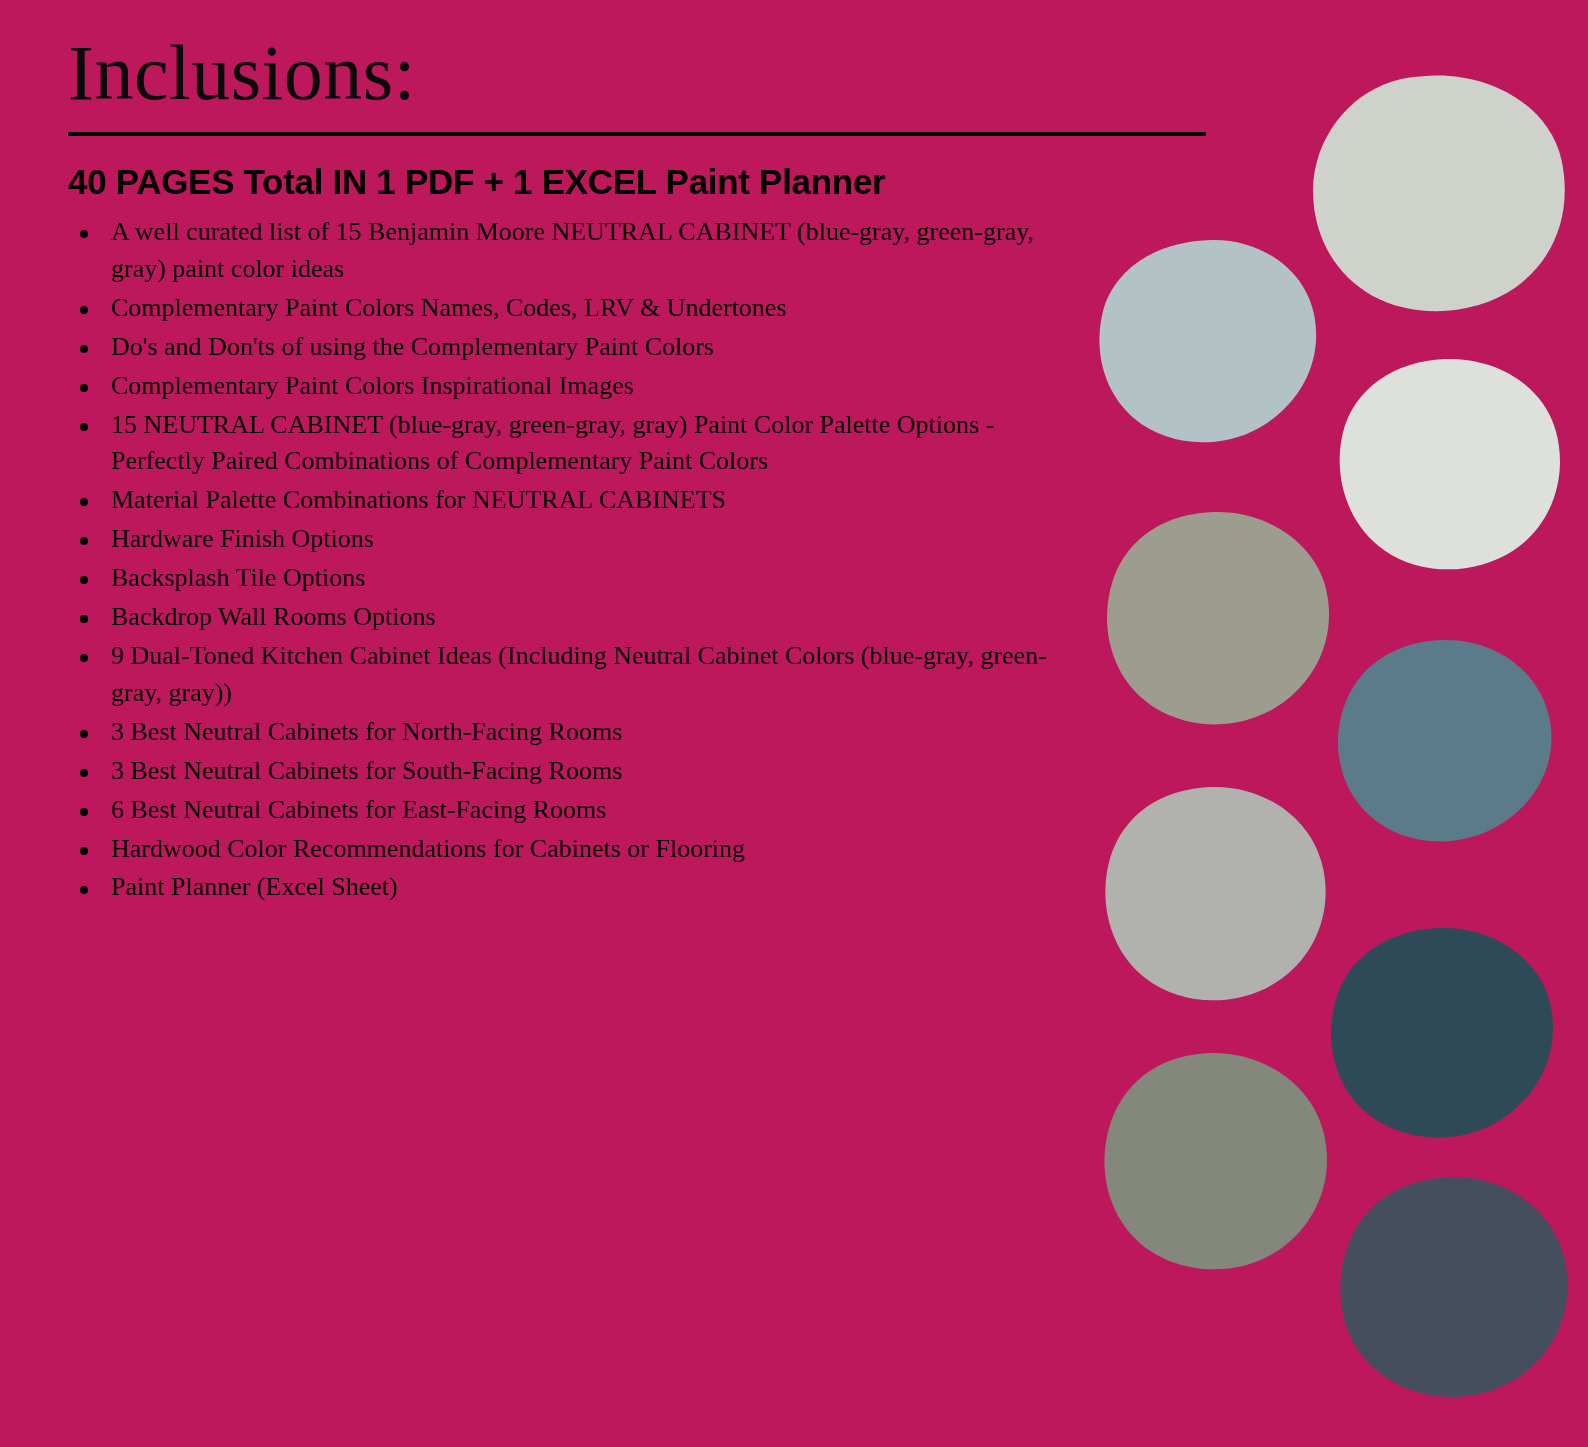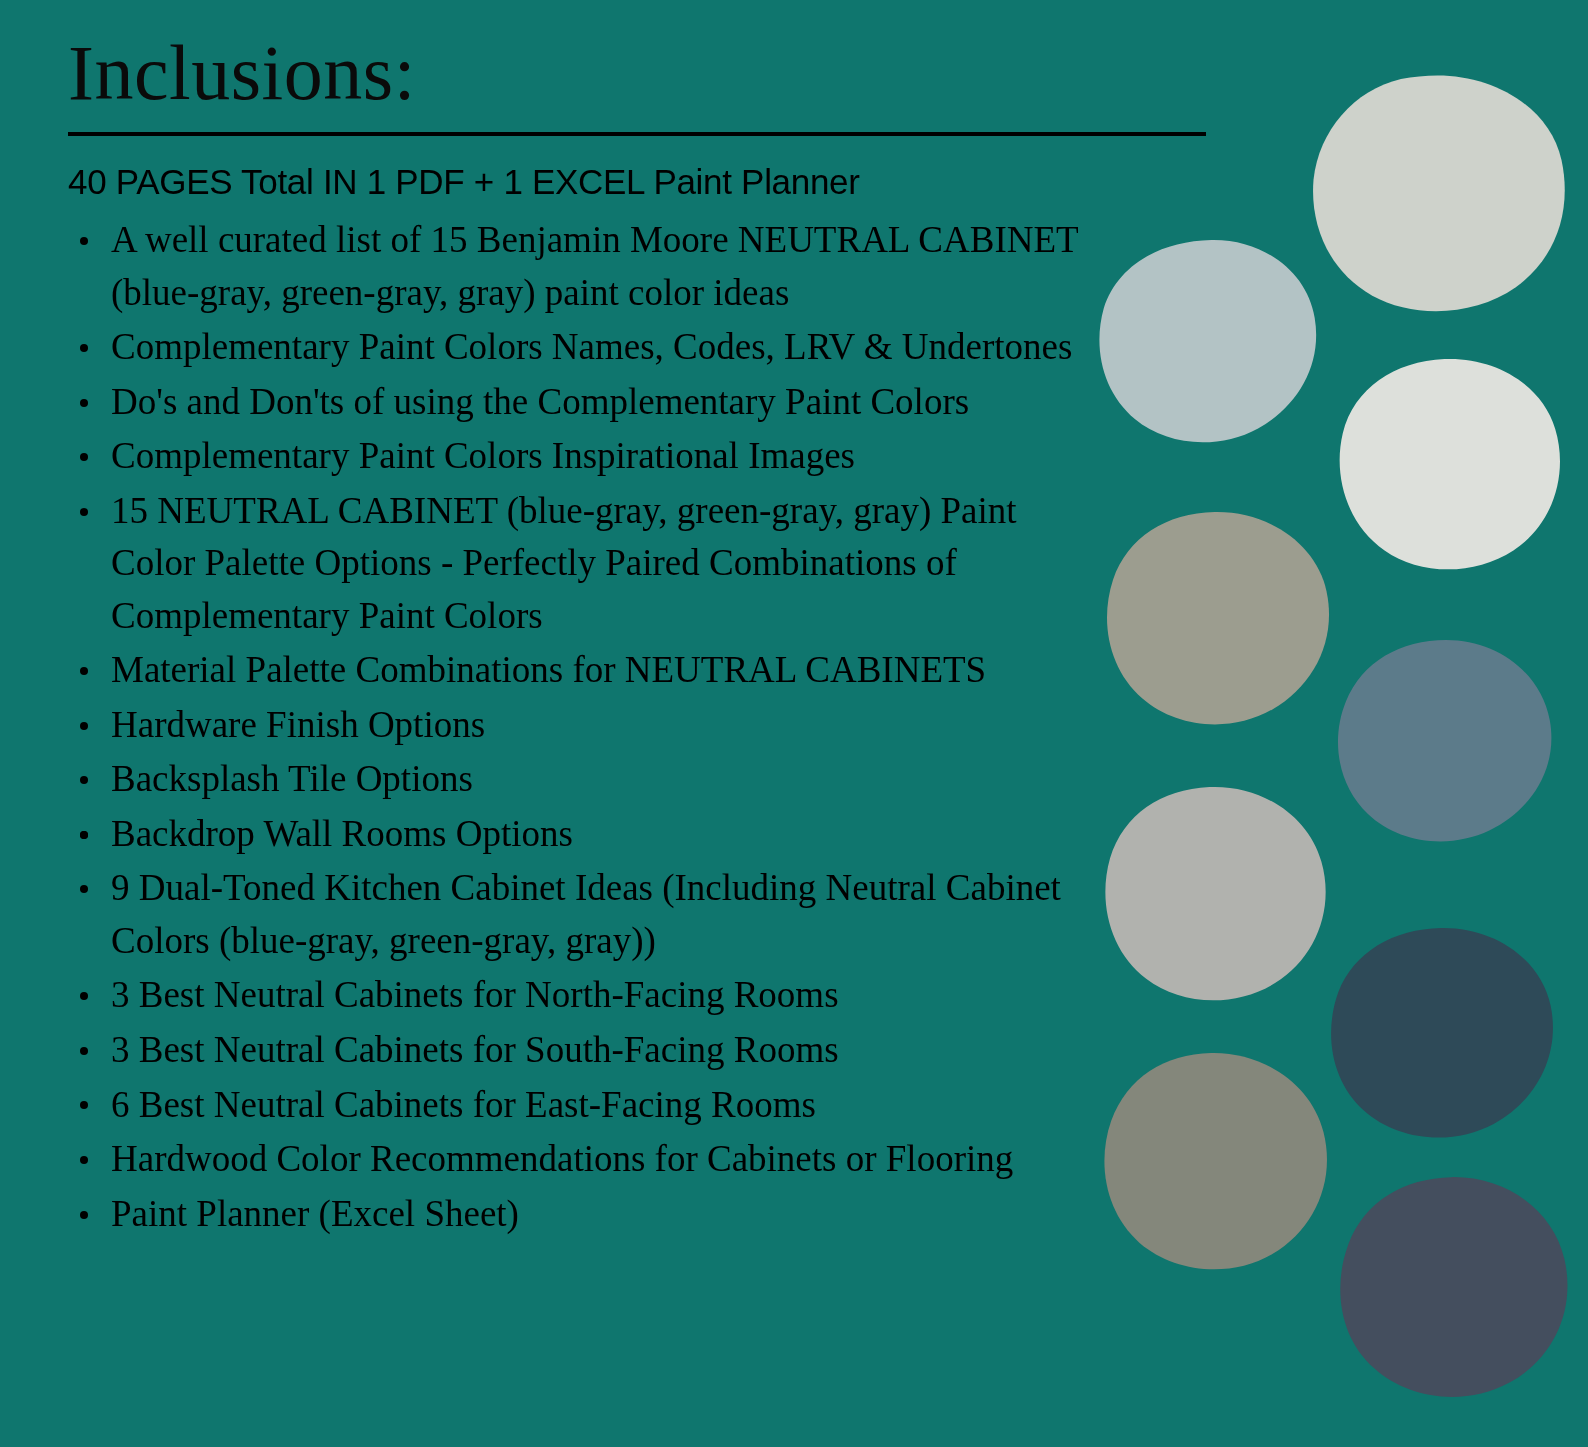--- a/index.html
+++ b/index.html
@@ -12,21 +12,21 @@
     background: #ffffff;
     font-family: "Liberation Serif", "DejaVu Serif", serif;
     overflow: hidden;
     position: relative;
   }
 
   #page {
     position: relative;
     width: 1588px;
     height: 1447px;
-    background: #0f766e;
+    background: #be185d;
     overflow: hidden;
   }
 
   
   #content {
     position: absolute;
     left: 68px;
     top: 34px;
     width: 1020px;
   }
@@ -47,37 +47,37 @@
     width: 1138px;
     height: 4px;
     background: #000000;
     margin-top: 14px;
     margin-bottom: 26px;
   }
 
   #subtitle {
     font-family: "Liberation Sans", "DejaVu Sans", sans-serif;
     font-size: 35px;
-    font-weight: normal;
+    font-weight: bold;
     color: #000000;
     letter-spacing: -0.3px;
     margin: 0 0 12px 0;
     white-space: nowrap;
   }
 
   #inclusions-list {
     list-style: none;
     margin: 0;
     padding: 0;
   }
 
   #inclusions-list li {
     position: relative;
     font-family: "Liberation Serif", "DejaVu Serif", serif;
-    font-size: 37px;
+    font-size: 26px;
     line-height: 1.42;
     color: #000000;
     padding-left: 43px;
     margin-bottom: 2px;
     max-width: 1010px;
   }
 
   #inclusions-list li .bullet-dot {
     position: absolute;
     left: 12px;

